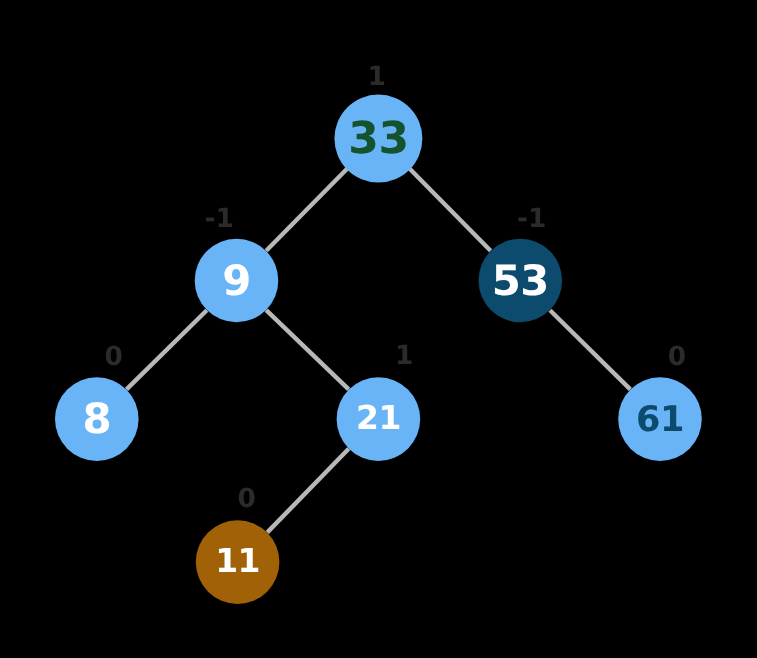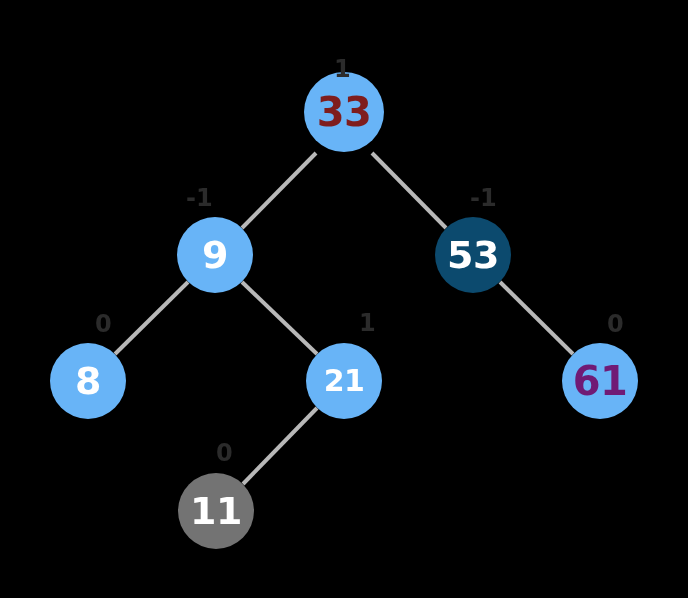--- a/index.html
+++ b/index.html
@@ -58,27 +58,27 @@
 <div id="tree-canvas" style="background: rgb(0, 0, 0);">
   <svg id="edge-layer" viewBox="0 0 688 598" xmlns="http://www.w3.org/2000/svg">
       <line x1="316" y1="153" x2="242" y2="228" stroke="#b8b8b8" stroke-width="4" stroke-linecap="butt"></line>
       <line x1="372" y1="153" x2="446" y2="228" stroke="#b8b8b8" stroke-width="4" stroke-linecap="butt"></line>
       <line x1="188" y1="282" x2="115" y2="354" stroke="#b8b8b8" stroke-width="4" stroke-linecap="butt"></line>
       <line x1="242" y1="282" x2="317" y2="354" stroke="#b8b8b8" stroke-width="4" stroke-linecap="butt"></line>
       <line x1="500" y1="282" x2="573" y2="354" stroke="#b8b8b8" stroke-width="4" stroke-linecap="butt"></line>
       <line x1="317" y1="408" x2="243" y2="484" stroke="#b8b8b8" stroke-width="4" stroke-linecap="butt"></line>
     </svg>
   <div id="node-layer">
-      <div class="node" style="left: 304px; top: 72px; width: 80px; height: 80px; background: rgb(104, 180, 247); color: #7f1d1d; font-size: 40px;">33</div>
+      <div class="node" style="left: 304px; top: 86px; width: 80px; height: 80px; background: rgb(104, 180, 247); color: #14532d; font-size: 40px;">33</div>
       <div class="node" style="left: 177px; top: 217px; width: 76px; height: 76px; background: rgb(104, 180, 247); color: rgb(255, 255, 255); font-size: 38px;">9</div>
       <div class="node" style="left: 435px; top: 217px; width: 76px; height: 76px; background: #0c4a6e; color: rgb(255, 255, 255); font-size: 38px;">53</div>
       <div class="node" style="left: 50px; top: 343px; width: 76px; height: 76px; background: rgb(104, 180, 247); color: rgb(255, 255, 255); font-size: 38px;">8</div>
       <div class="node" style="left: 306px; top: 343px; width: 76px; height: 76px; background: rgb(104, 180, 247); color: rgb(255, 255, 255); font-size: 30px;">21</div>
-      <div class="node" style="left: 562px; top: 343px; width: 76px; height: 76px; background: rgb(104, 180, 247); color: #701a75; font-size: 40px;">61</div>
-      <div class="node" style="left: 178px; top: 473px; width: 76px; height: 76px; background: #737373; color: rgb(255, 255, 255); font-size: 38px;">11</div>
+      <div class="node" style="left: 562px; top: 343px; width: 76px; height: 76px; background: rgb(104, 180, 247); color: #0c4a6e; font-size: 32px;">61</div>
+      <div class="node" style="left: 178px; top: 473px; width: 76px; height: 76px; background: #a16207; color: rgb(255, 255, 255); font-size: 30px;">11</div>
     </div>
   <div id="label-layer">
       <div class="bf-label" style="left: 334px; top: 57px; color: rgb(43, 43, 43);">1</div>
       <div class="bf-label" style="left: 186px; top: 186px; color: rgb(43, 43, 43);">-1</div>
       <div class="bf-label" style="left: 470px; top: 186px; color: rgb(43, 43, 43);">-1</div>
       <div class="bf-label" style="left: 95px; top: 312px; color: rgb(43, 43, 43);">0</div>
       <div class="bf-label" style="left: 359px; top: 311px; color: rgb(43, 43, 43);">1</div>
       <div class="bf-label" style="left: 607px; top: 312px; color: rgb(43, 43, 43);">0</div>
       <div class="bf-label" style="left: 216px; top: 441px; color: rgb(43, 43, 43);">0</div>
     </div>

